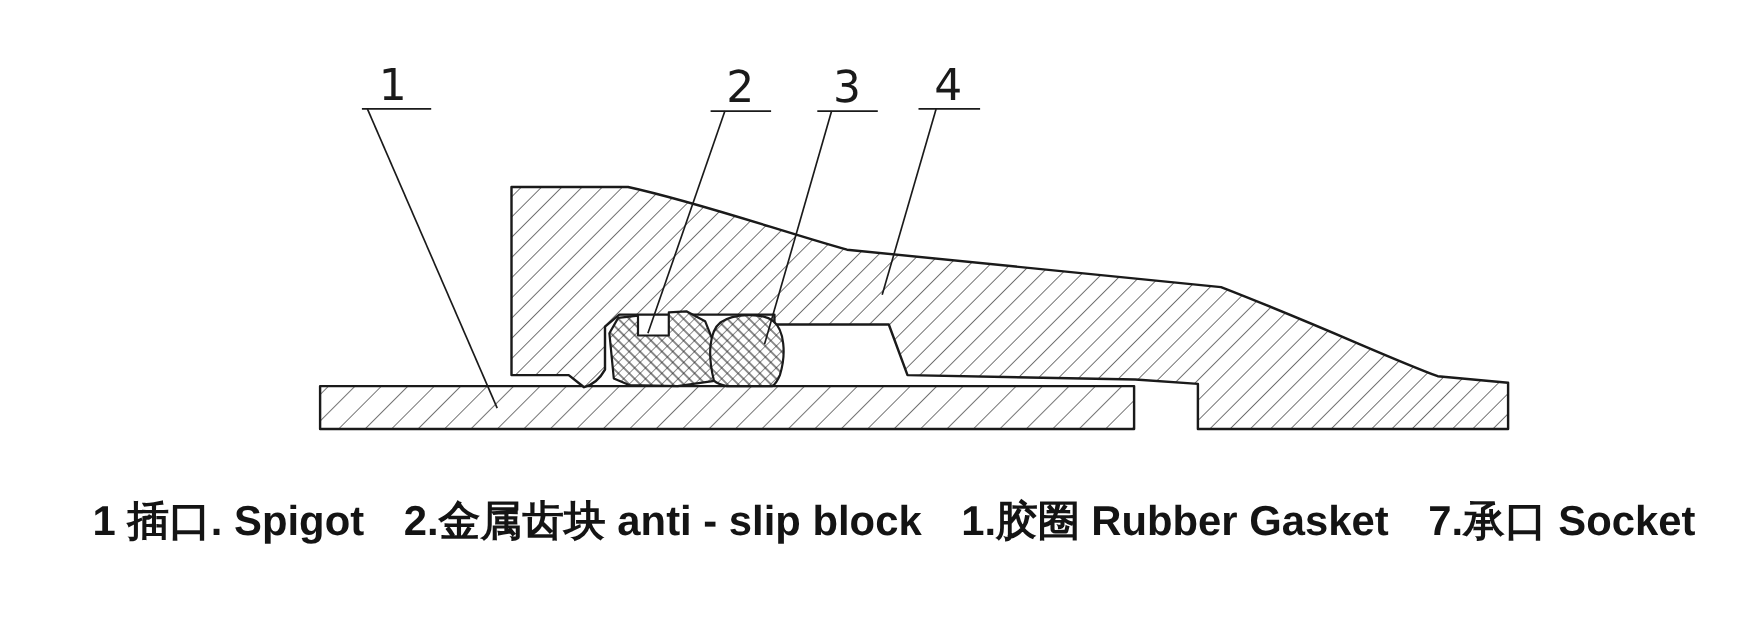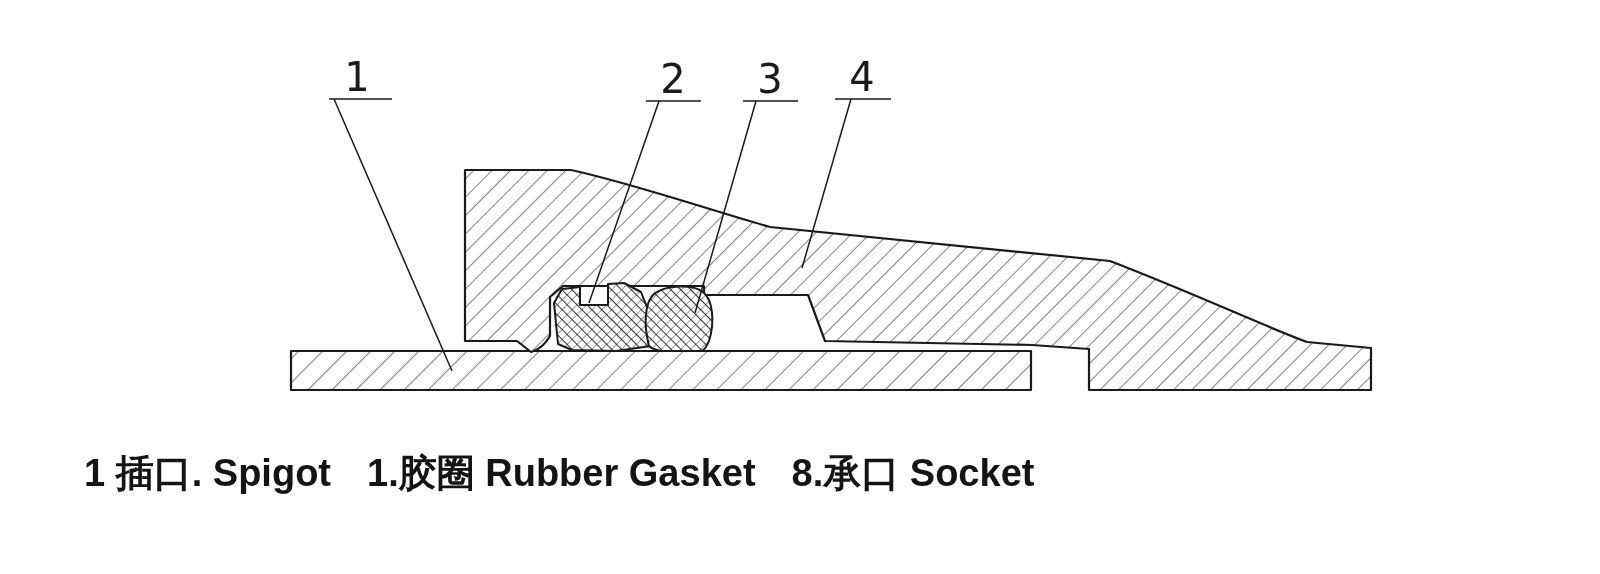--- a/index.html
+++ b/index.html
@@ -95,17 +95,18 @@
 
     <g>
       <line x1="835" y1="99" x2="891" y2="99" stroke="#1a1a1a" stroke-width="1.5"></line>
       <line x1="851" y1="99" x2="802" y2="268" stroke="#1a1a1a" stroke-width="1.5"></line>
       <text class="callout-num" x="862" y="91" text-anchor="middle">4</text>
     </g>
   </svg>
 
   <div class="caption">
     <span>1 插口. Spigot</span>
+    <span>2.金属齿块 anti - slip block</span>
     <span>1.胶圈 Rubber Gasket</span>
-    <span>8.承口 Socket</span>
+    <span>7.承口 Socket</span>
   </div>
 
 </div>
 
 </body></html>

